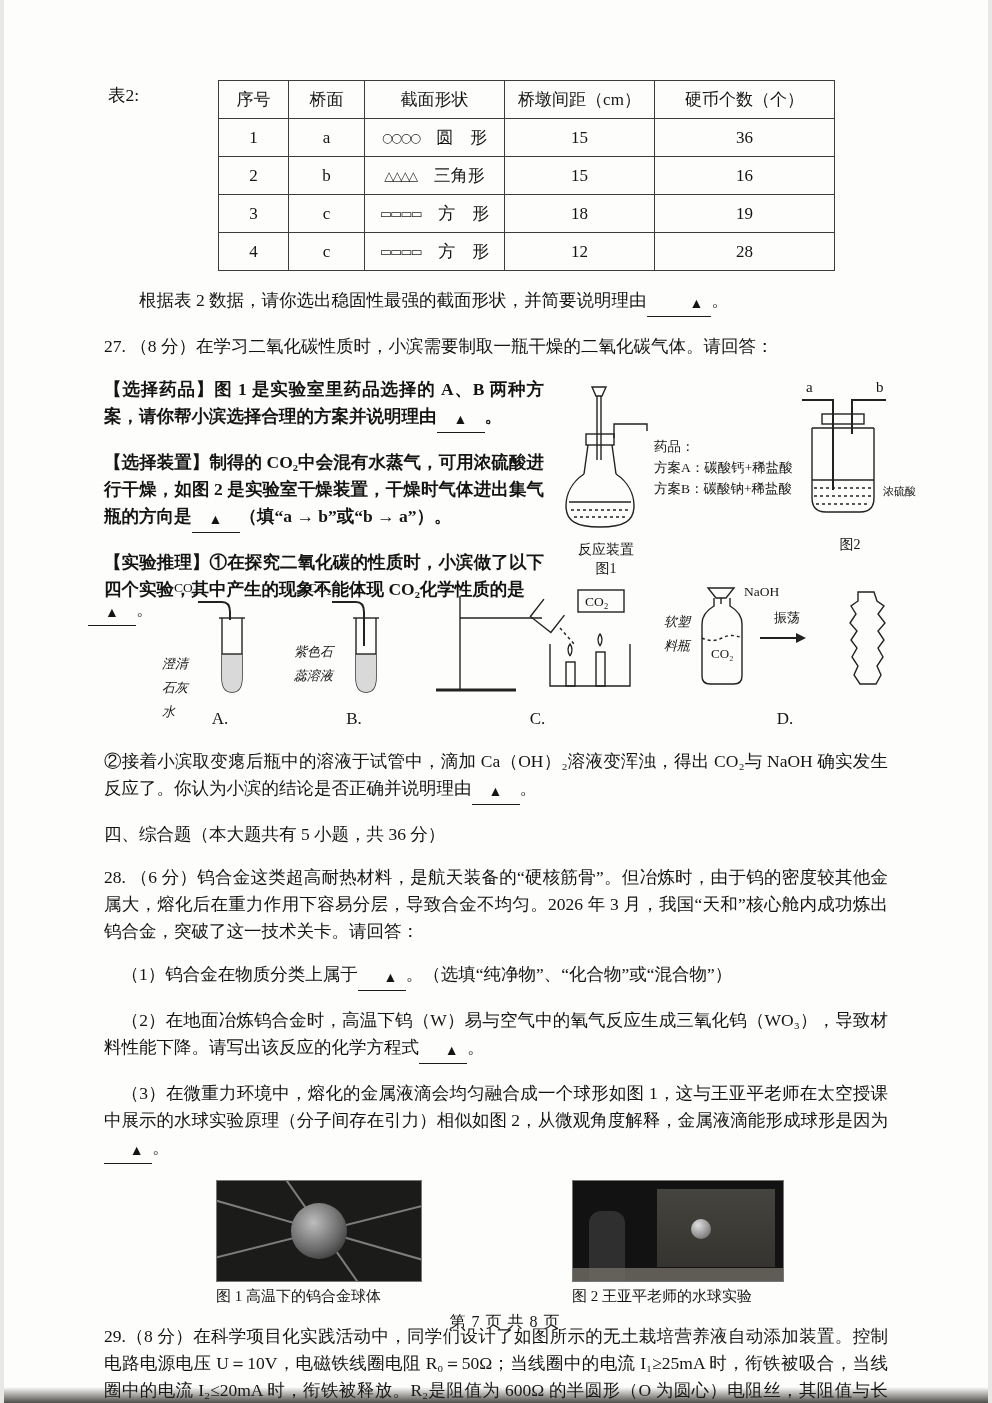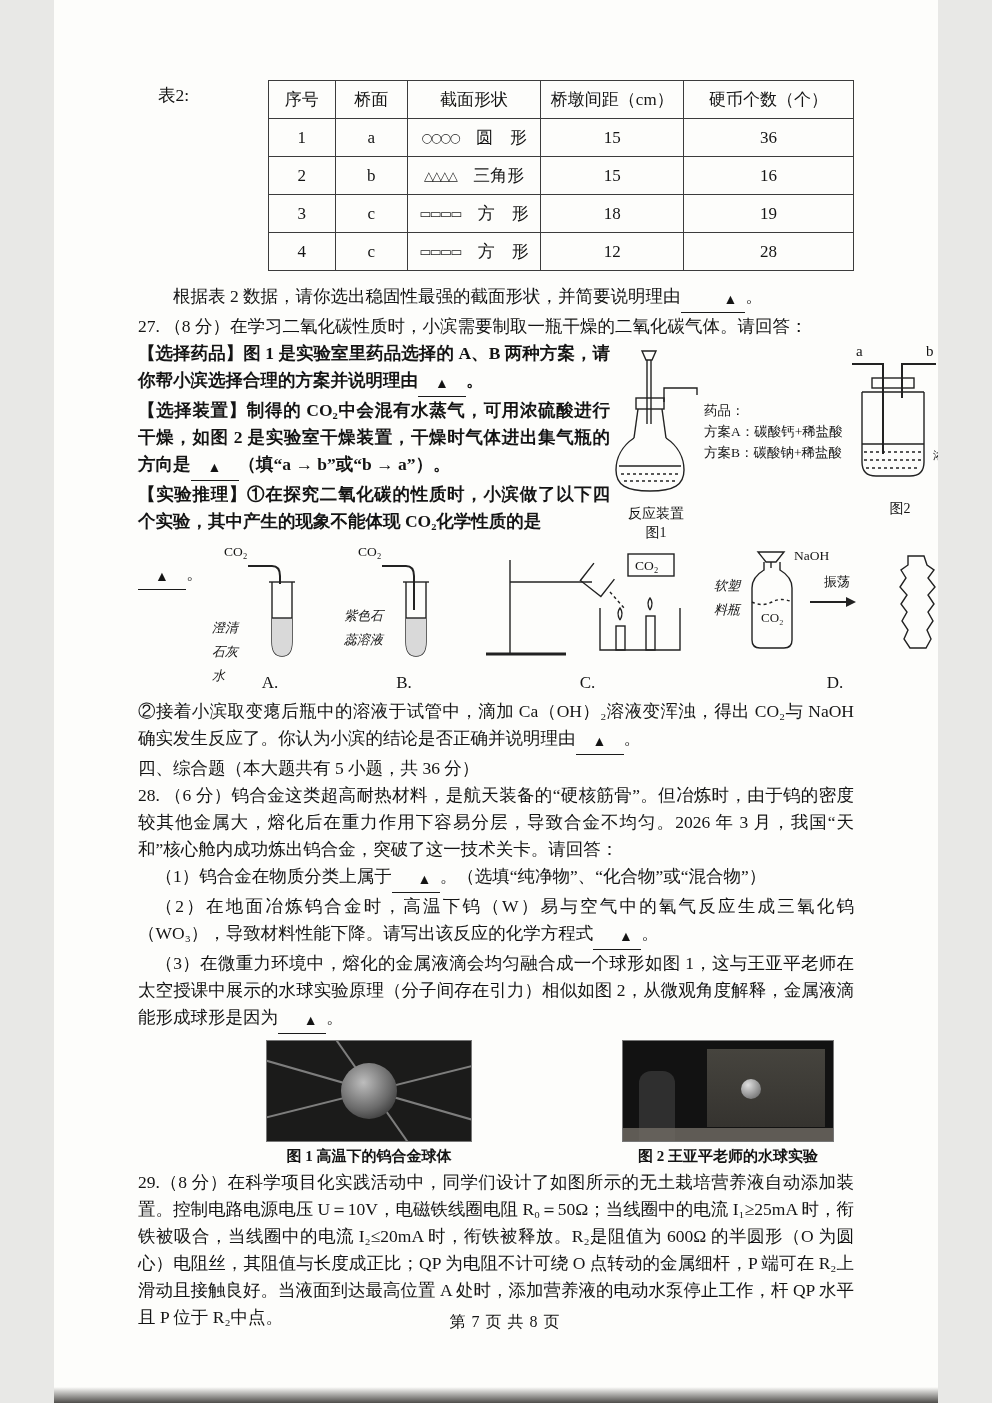--- a/index.html
+++ b/index.html
@@ -1,25 +1,25 @@
 <!DOCTYPE html>
 <html><head>
 <meta charset="utf-8">
 <style>
   * { box-sizing: border-box; }
   html,body { margin:0; padding:0; }
   body { background:#e8e8e6; }
   .page {
-    position:relative; width:884px; height:1403px; margin:0 auto;
+    position:relative; width:984px; height:1403px; margin:0 auto;
     background:#fdfdfb; color:#141414; overflow:hidden;
     font-family:"Liberation Serif","DejaVu Serif",serif;
     font-size:17.5px; line-height:27px;
   }
   .content { padding:80px 84px 0 84px; }
-  p { margin:0; text-align:justify; }
+  p { margin:16px; text-align:justify; }
 
   
   .blank {
     display:inline-block; min-width:48px; padding:0 8px;
     border-bottom:1.8px solid #1a1a1a; text-align:center;
     font-size:14px; line-height:22px; height:24px; vertical-align:-2px;
   }
 
   
   .table-wrap { display:flex; align-items:flex-start; margin-bottom:12px; }
@@ -56,21 +56,21 @@
   .expB { left:206px; width:120px; height:152px; }
   .expC { left:342px; width:215px; height:152px; }
   .expD { left:570px; width:254px; height:152px; }
   .expC .gasbox { position:absolute; left:155px; top:8px; font-size:13.5px; }
   .expD .chem { position:absolute; left:86px; top:-2px; font-size:13.5px; }
   .expD .shake { position:absolute; left:116px; top:24px; font-size:13px; }
   .expD .gas2 { position:absolute; left:53px; top:60px; font-size:13px; }
 
   
   .photos { display:flex; margin:6px 0 2px 128px; gap:150px; }
-  .photo-block { text-align:center;font-weight:bold; }
+  .photo-block { text-align:left; }
   .photo { position:relative; overflow:hidden; border:1px solid #777; }
   .photo1 { width:206px; height:102px; background:#1b1b1a; }
   .photo2 { width:212px; height:102px; background:#121212; }
   .sphere { position:absolute; left:74px; top:22px; width:56px; height:56px; border-radius:50%;
             background:radial-gradient(circle at 40% 35%, #bdbdbd, #6a6a6a 55%, #2c2c2c 88%); }
   .rod { position:absolute; left:-20px; top:49px; width:250px; height:2px; background:#8f8f8f; opacity:.85; }
   .rod.r1 { transform:rotate(16deg); } .rod.r2 { transform:rotate(-14deg); } .rod.r3 { transform:rotate(55deg); }
   .panel { position:absolute; right:8px; top:8px; width:118px; height:78px; background:linear-gradient(#46443e,#35332f); }
   .person { position:absolute; left:16px; top:30px; width:36px; height:72px; background:#2f2f2f; border-radius:12px 12px 0 0; }
   .waterball { position:absolute; left:118px; top:38px; width:20px; height:20px; border-radius:50%;

